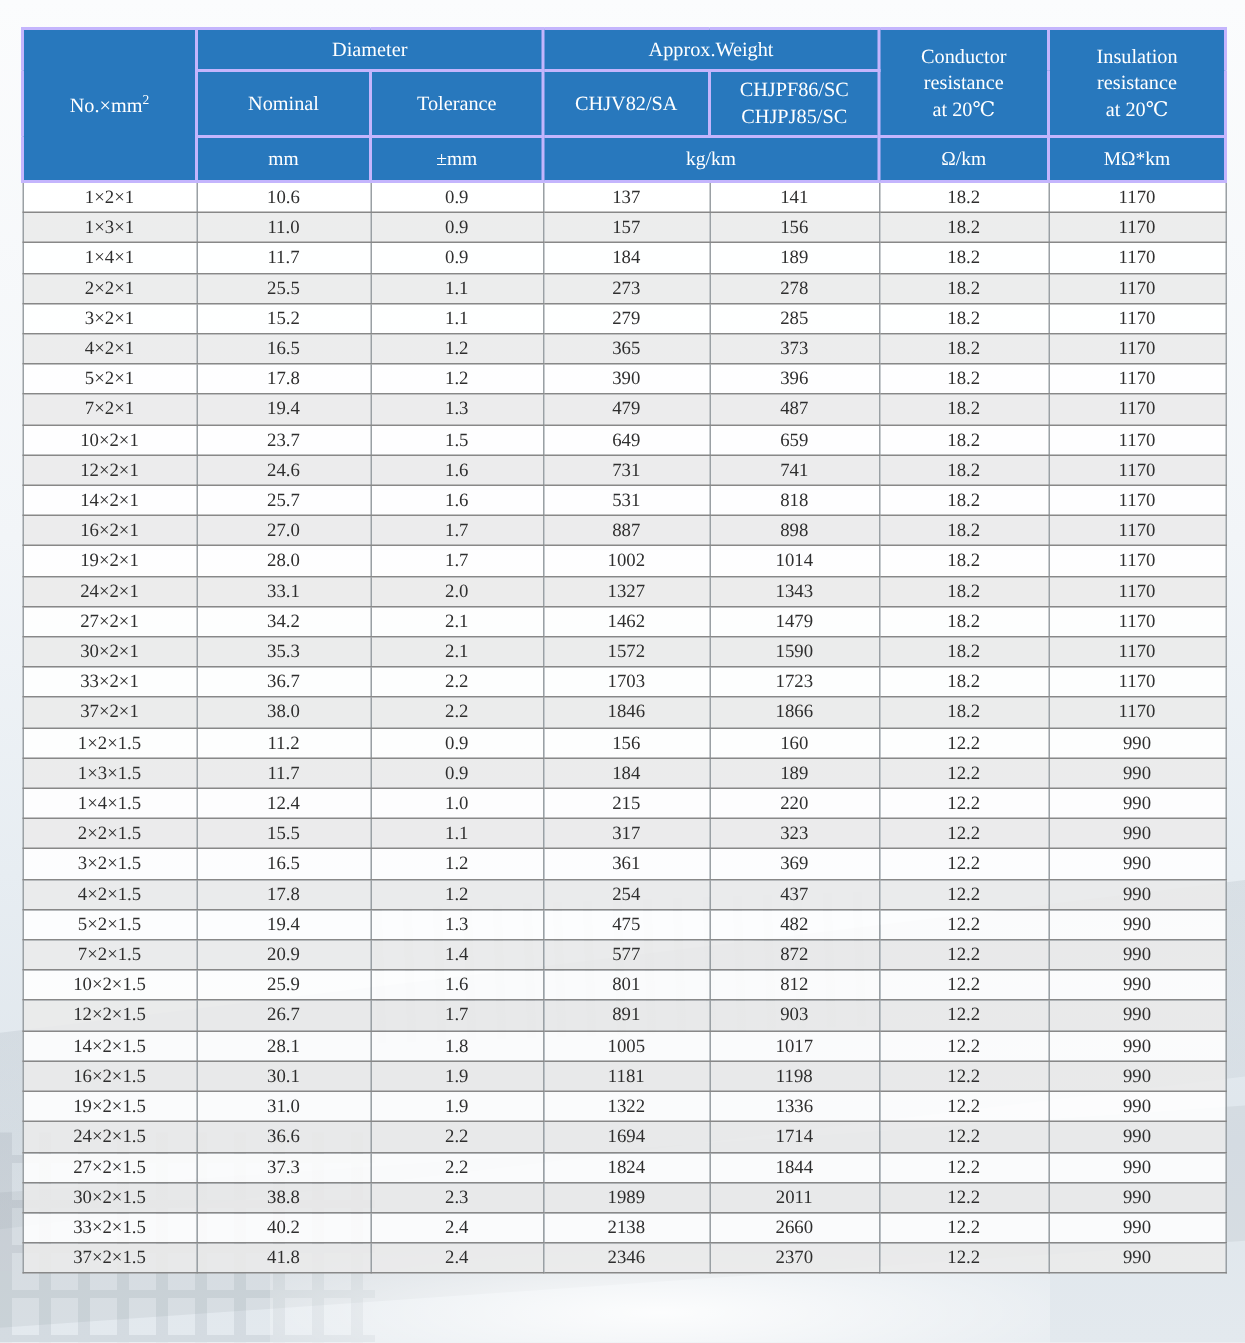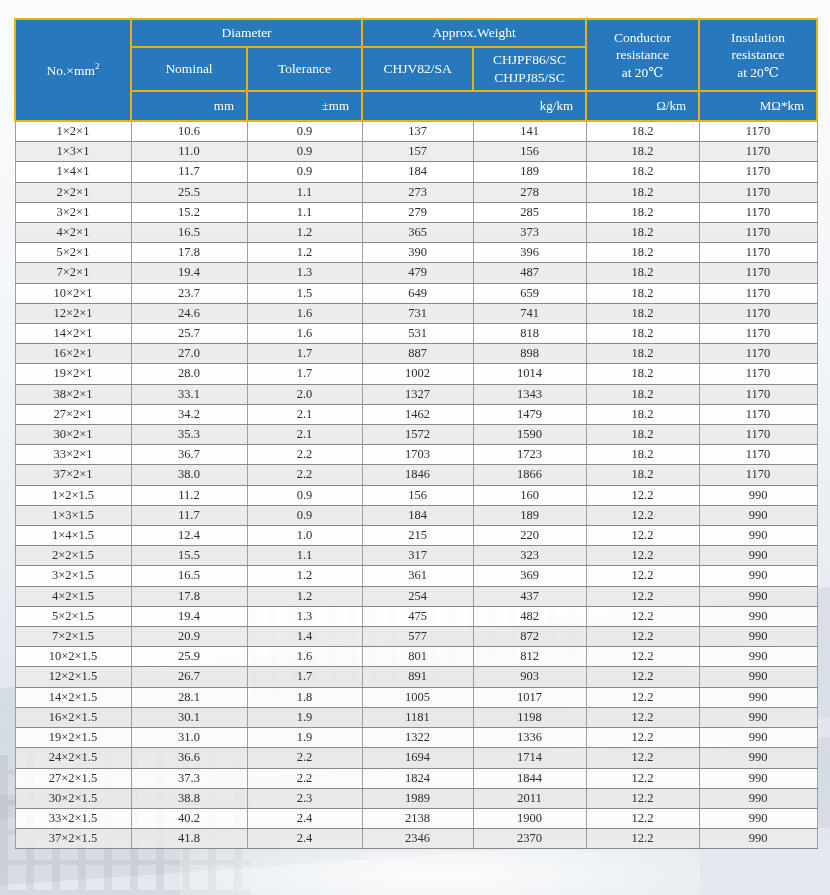--- a/index.html
+++ b/index.html
@@ -50,30 +50,30 @@
   }
   col.c1 { width: 116px; } col.c2 { width: 116px; } col.c3 { width: 115px; }
   col.c4 { width: 111px; } col.c5 { width: 113px; } col.c6 { width: 113px; }
   col.c7 { width: 118px; }
 
   thead th {
     background: var(--header-bg, #2878bd);
     color: var(--header-text, #ffffff);
     font-weight: normal;
     font-size: 13.5px;
-    border: 2px solid #eab308;
+    border: 2px solid #c4b5fd;
     text-align: center;
     vertical-align: middle;
     white-space: pre-line;
     line-height: 1.3;
-    padding: 2px 12px;
+    padding: 2px 0;
   }
   tr.h-top th { height: 22px; }
   tr.h-mid th { height: 38px; }
-  tr.h-units th { height: 24px; font-size: 13px; text-align: right; }
+  tr.h-units th { height: 24px; font-size: 13px; }
   th sup { font-size: 9px; }
 
   tbody td {
     font-size: 12.5px;
     color: var(--body-text, #2e2e2e);
     text-align: center;
     height: 19.2px;
     line-height: 19.2px;
     padding: 0;
     border-left: 1px solid #9aa0a4;
@@ -246,21 +246,21 @@
       <tr>
         <td>19×2×1</td>
         <td>28.0</td>
         <td>1.7</td>
         <td>1002</td>
         <td>1014</td>
         <td>18.2</td>
         <td>1170</td>
       </tr>
       <tr>
-        <td>38×2×1</td>
+        <td>24×2×1</td>
         <td>33.1</td>
         <td>2.0</td>
         <td>1327</td>
         <td>1343</td>
         <td>18.2</td>
         <td>1170</td>
       </tr>
       <tr>
         <td>27×2×1</td>
         <td>34.2</td>
@@ -439,21 +439,21 @@
         <td>1989</td>
         <td>2011</td>
         <td>12.2</td>
         <td>990</td>
       </tr>
       <tr>
         <td>33×2×1.5</td>
         <td>40.2</td>
         <td>2.4</td>
         <td>2138</td>
-        <td>1900</td>
+        <td>2660</td>
         <td>12.2</td>
         <td>990</td>
       </tr>
       <tr>
         <td>37×2×1.5</td>
         <td>41.8</td>
         <td>2.4</td>
         <td>2346</td>
         <td>2370</td>
         <td>12.2</td>

